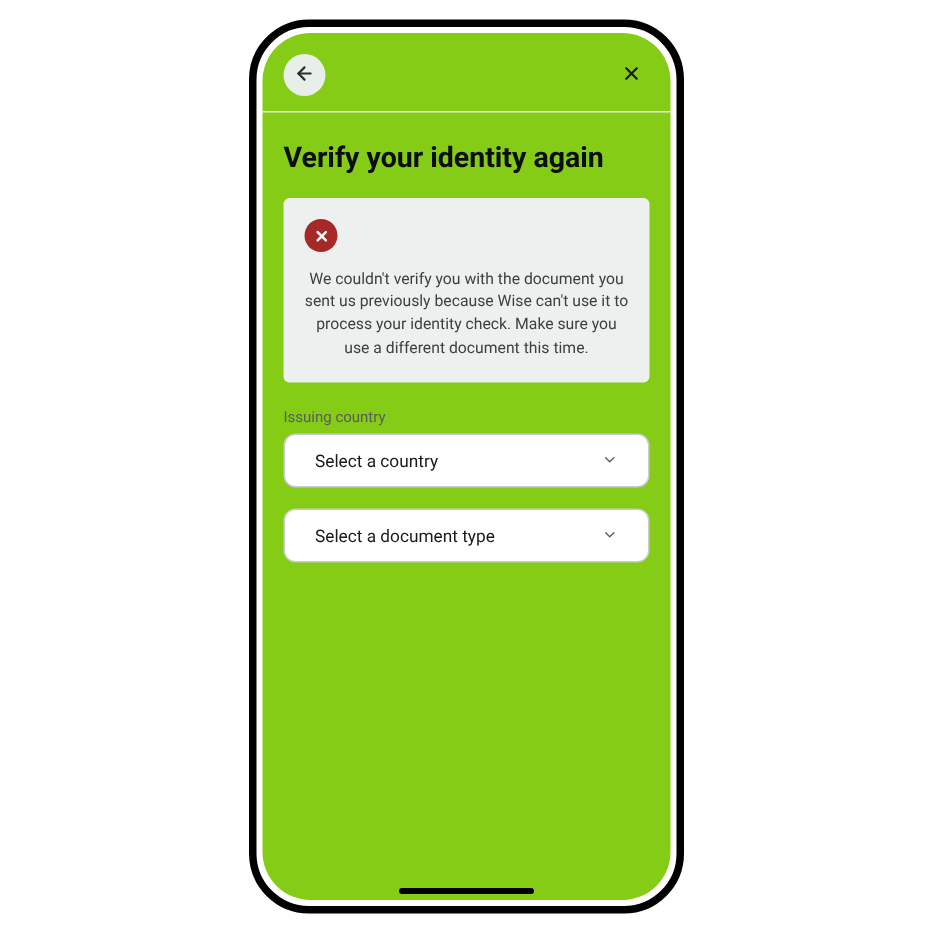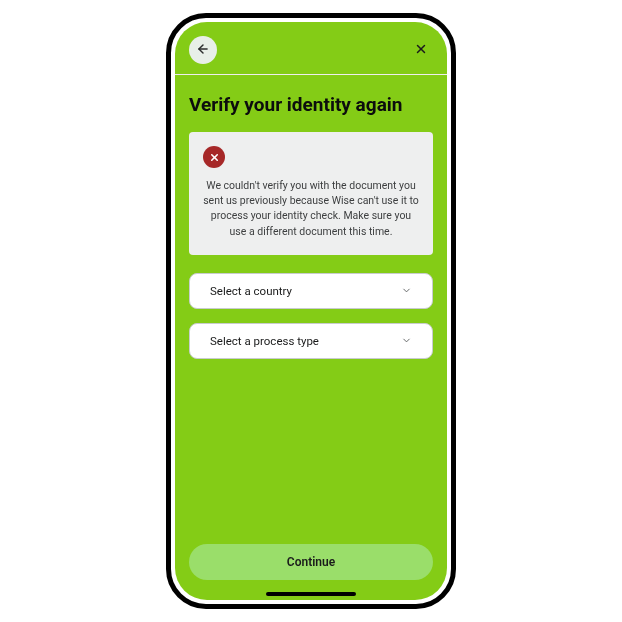--- a/index.html
+++ b/index.html
@@ -182,43 +182,41 @@
         <div class="alert-icon">
           <svg viewBox="0 0 24 24" fill="none" stroke="#ffffff" stroke-width="3.5" stroke-linecap="round">
               <line x1="18" y1="6" x2="6" y2="18"></line>
               <line x1="6" y1="6" x2="18" y2="18"></line>
             </svg>
         </div>
         <div class="alert-text">We couldn't verify you with the document you sent us previously because Wise can't use it to process your identity check. Make sure you use a different document this time.</div>
       </div>
 
       <div class="field">
+        <label class="field-label">Issuing country</label>
         <div class="select">
           <span class="select-text">Select a country</span>
           <span>
             <svg viewBox="0 0 24 24" fill="none" stroke="#5a5d5e" stroke-width="2" stroke-linecap="round" stroke-linejoin="round">
                 <polyline points="6 9 12 15 18 9"></polyline>
               </svg>
           </span>
         </div>
       </div>
 
       <div class="field">
         <div class="select">
-          <span class="select-text">Select a process type</span>
+          <span class="select-text">Select a document type</span>
           <span>
             <svg viewBox="0 0 24 24" fill="none" stroke="#5a5d5e" stroke-width="2" stroke-linecap="round" stroke-linejoin="round">
                 <polyline points="6 9 12 15 18 9"></polyline>
               </svg>
           </span>
         </div>
       </div>
 
       <div class="spacer"></div>
     </div>
 
-    <div class="footer">
-      <button class="continue-btn">Continue</button>
-    </div>
 
     <div class="home-indicator"></div>
   </div>
 </div>
 
 </body></html>

